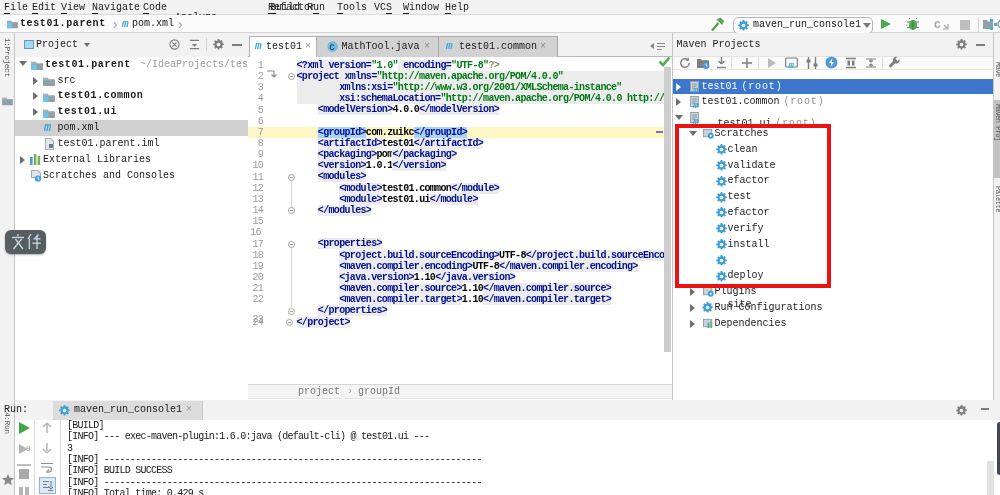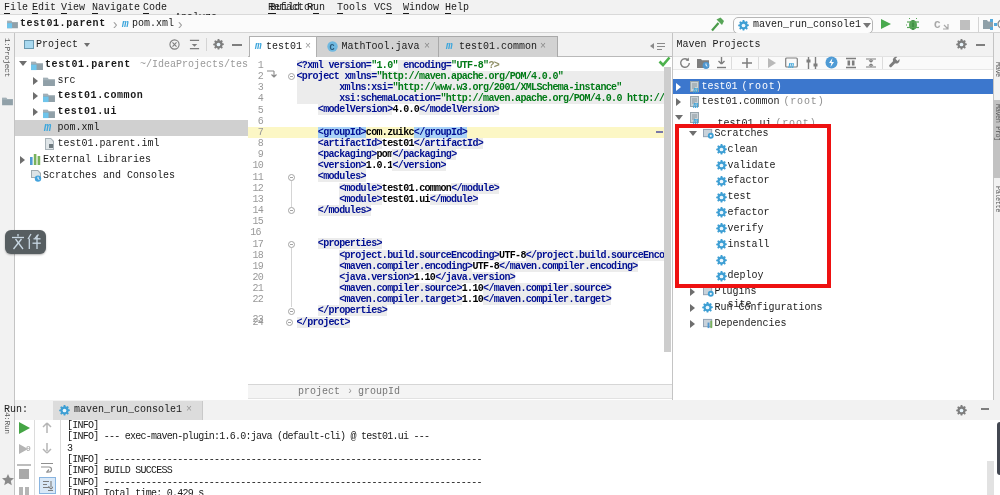--- a/index.html
+++ b/index.html
@@ -459,21 +459,21 @@
     <path d="M6 1 v8 M6 11 l-4-4 M6 11 l4-4" stroke="#b5b5b5" stroke-width="1.5" fill="none"></path>
   </svg>
 <svg class="ab" style="left:40px;top:461px" width="14" height="12">
     <path d="M1 2.5 h12 M1 6 h8 a2.5 2.5 0 0 1 0 5 h-1 M9 8.5 l-2.2 2.5 2.2 2.5" stroke="#8f8f8f" stroke-width="1.2" fill="none"></path>
   </svg>
 <div class="ab" style="left:39px;top:477px;width:17px;height:17px;background:#d9e8f7;border:1px solid #88b4e0"></div>
 <svg class="ab" style="left:42px;top:480px" width="11" height="11">
     <path d="M1 1.5 h6 M1 4.5 h4 M1 7.5 h6" stroke="#7e7e7e" stroke-width="1.1"></path>
     <path d="M9 1 v6 M9 9 l-2.6-2.6 M9 9 l2.6-2.6 M6 10.5 h6" stroke="#7e7e7e" stroke-width="1.1" fill="none"></path>
   </svg>
-<div class="ab con" style="left:67px;top:420.1px;height:11px;line-height:11px;white-space:pre;">[INFO]</div>
+<div class="ab con" style="left:67px;top:420.1px;height:11px;line-height:11px;white-space:pre;">[BUILD]</div>
 <div class="ab con" style="left:67px;top:431.4px;height:11px;line-height:11px;white-space:pre;">[INFO] --- exec-maven-plugin:1.6.0:java (default-cli) @ test01.ui ---</div>
 <div class="ab con" style="left:67px;top:442.7px;height:11px;line-height:11px;white-space:pre;">3</div>
 <div class="ab con" style="left:67px;top:454.0px;height:11px;line-height:11px;white-space:pre;">[INFO] ------------------------------------------------------------------------</div>
 <div class="ab con" style="left:67px;top:465.3px;height:11px;line-height:11px;white-space:pre;">[INFO] BUILD SUCCESS</div>
 <div class="ab con" style="left:67px;top:476.6px;height:11px;line-height:11px;white-space:pre;">[INFO] ------------------------------------------------------------------------</div>
 <div class="ab con" style="left:67px;top:487.9px;height:11px;line-height:11px;white-space:pre;">[INFO] Total time: 0.429 s</div>
 <div class="ab" style="left:986.7px;top:460.6px;width:7.7px;height:34.4px;background:#e2e2e2"></div>
 <div class="ab" style="left:996.9px;top:422px;width:3.1px;height:53px;background:#434751;border-radius:4px 0 0 4px"></div>
 
 <div class="ab" style="left:4.5px;top:230px;width:41px;height:23.5px;background:#575e61;border-radius:6px;box-shadow:0 1px 2px rgba(0,0,0,.3);z-index:50"></div>

